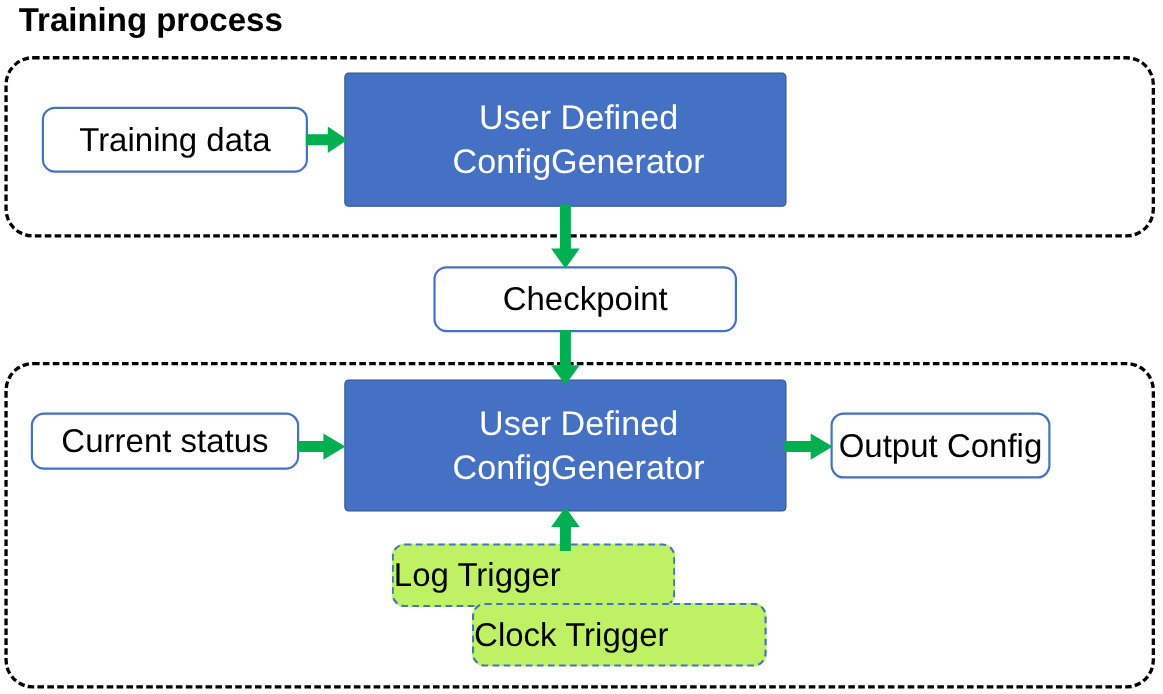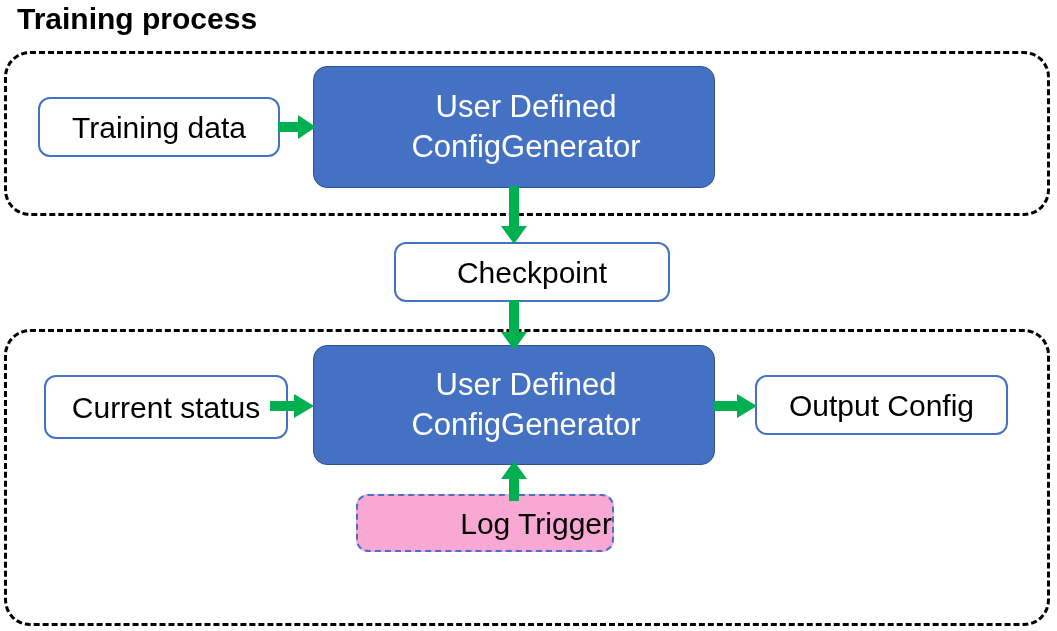--- a/index.html
+++ b/index.html
@@ -52,48 +52,48 @@
     display: flex;
     align-items: center;
     justify-content: center;
     color: #000000;
     font-size: 30px;
     line-height: 1.1;
     white-space: nowrap;
   }
   #node-training-data { left: 38px;  top: 97px;  width: 242px; height: 60px; }
   #node-checkpoint    { left: 394px; top: 242px; width: 276px; height: 60px; }
-  #node-current-status{ left: 44px;  top: 375px; width: 244px; height: 64px; }
-  #node-output-config { left: 755px; top: 375px; width: 253px; height: 60px; }
+  #node-current-status{ left: 28px;  top: 375px; width: 244px; height: 52px; }
+  #node-output-config { left: 755px; top: 375px; width: 200px; height: 60px; }
 
   
   .node-dashed {
     position: absolute;
     box-sizing: border-box;
-    background: #f9a8d4;
+    background: #bef264;
     border: 2px dashed #4472C4;
     border-radius: 12px;
     display: flex;
     align-items: center;
-    justify-content: flex-end;
+    justify-content: flex-start;
     color: #000000;
     font-size: 30px;
     line-height: 1.1;
     white-space: nowrap;
   }
   #node-log-trigger   { left: 356px; top: 494px; width: 258px; height: 58px; z-index: 4; }
   #node-clock-trigger { left: 429px; top: 548px; width: 268px; height: 58px; z-index: 5; }
 
   
   .node-process {
     position: absolute;
     box-sizing: border-box;
     background: #4471C4;
     border: 1px solid #2F528F;
-    border-radius: 14px;
+    border-radius: 4px;
     display: flex;
     flex-direction: column;
     align-items: center;
     justify-content: center;
     color: #ffffff;
     font-size: 31px;
     line-height: 40px;
     white-space: nowrap;
     z-index: 3;
     padding-left: 24px;
@@ -143,20 +143,23 @@
   </div>
 
   <div class="node-plain" id="node-output-config">
     <span>Output Config</span>
   </div>
 
   <div class="node-dashed" id="node-log-trigger">
     <span>Log Trigger</span>
   </div>
 
+  <div class="node-dashed" id="node-clock-trigger">
+    <span>Clock Trigger</span>
+  </div>
 
   <div class="arrow" style="left:278px; top:112px;">
     <svg width="40" height="30" viewBox="0 0 40 30">
       <path d="M0,10 L20,10 L20,3 L38,15 L20,27 L20,20 L0,20 Z" fill="#00B050"></path>
     </svg>
   </div>
 
   <div class="arrow" style="left:498px; top:186px;">
     <svg width="32" height="60" viewBox="0 0 32 60">
       <path d="M11,0 L21,0 L21,40 L29,40 L16,58 L3,40 L11,40 Z" fill="#00B050"></path>

